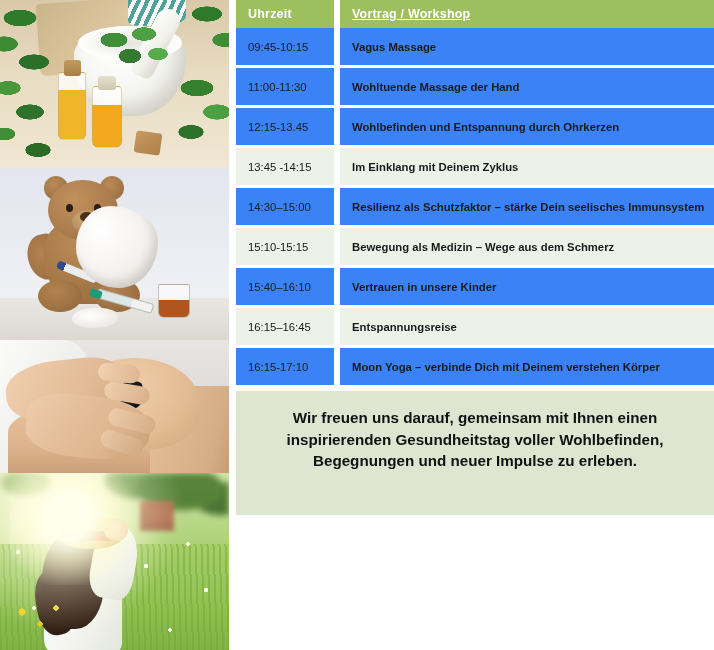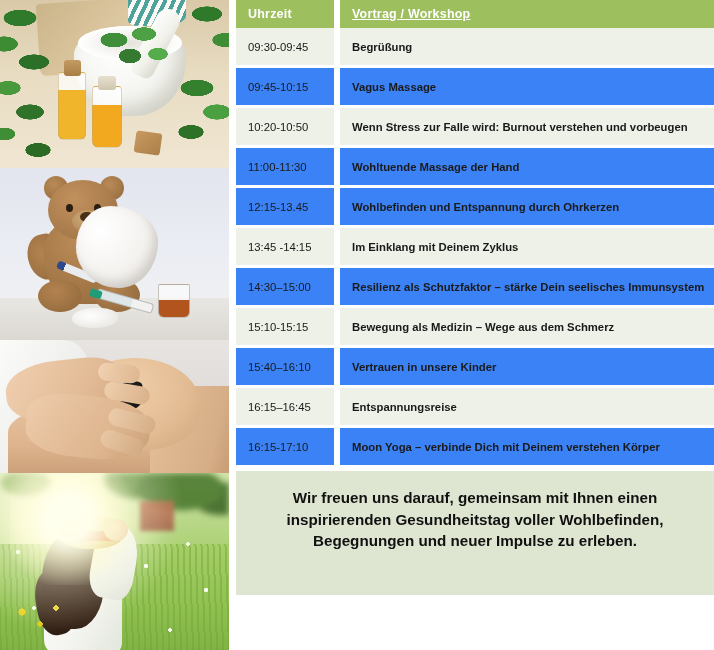--- a/index.html
+++ b/index.html
@@ -537,32 +537,24 @@
   <div class="content-column">
 
     <table class="schedule-table">
       <thead>
         <tr>
           <th class="col-time">Uhrzeit</th>
           <th class="col-talk">Vortrag / Workshop</th>
         </tr>
       </thead>
       <tbody id="schedule-body">
-          <tr class="row-odd">
-            <td class="cell-time">09:30-09:45</td>
-            <td class="cell-talk">Begrüßung</td>
-          </tr>
           <tr class="row-even">
             <td class="cell-time">09:45-10:15</td>
             <td class="cell-talk">Vagus Massage</td>
           </tr>
-          <tr class="row-odd">
-            <td class="cell-time">10:20-10:50</td>
-            <td class="cell-talk">Wenn Stress zur Falle wird: Burnout verstehen und vorbeugen</td>
-          </tr>
           <tr class="row-even">
             <td class="cell-time">11:00-11:30</td>
             <td class="cell-talk">Wohltuende Massage der Hand</td>
           </tr>
           <tr class="row-even">
             <td class="cell-time">12:15-13.45</td>
             <td class="cell-talk">Wohlbefinden und Entspannung durch Ohrkerzen</td>
           </tr>
           <tr class="row-odd">
             <td class="cell-time">13:45 -14:15</td>

